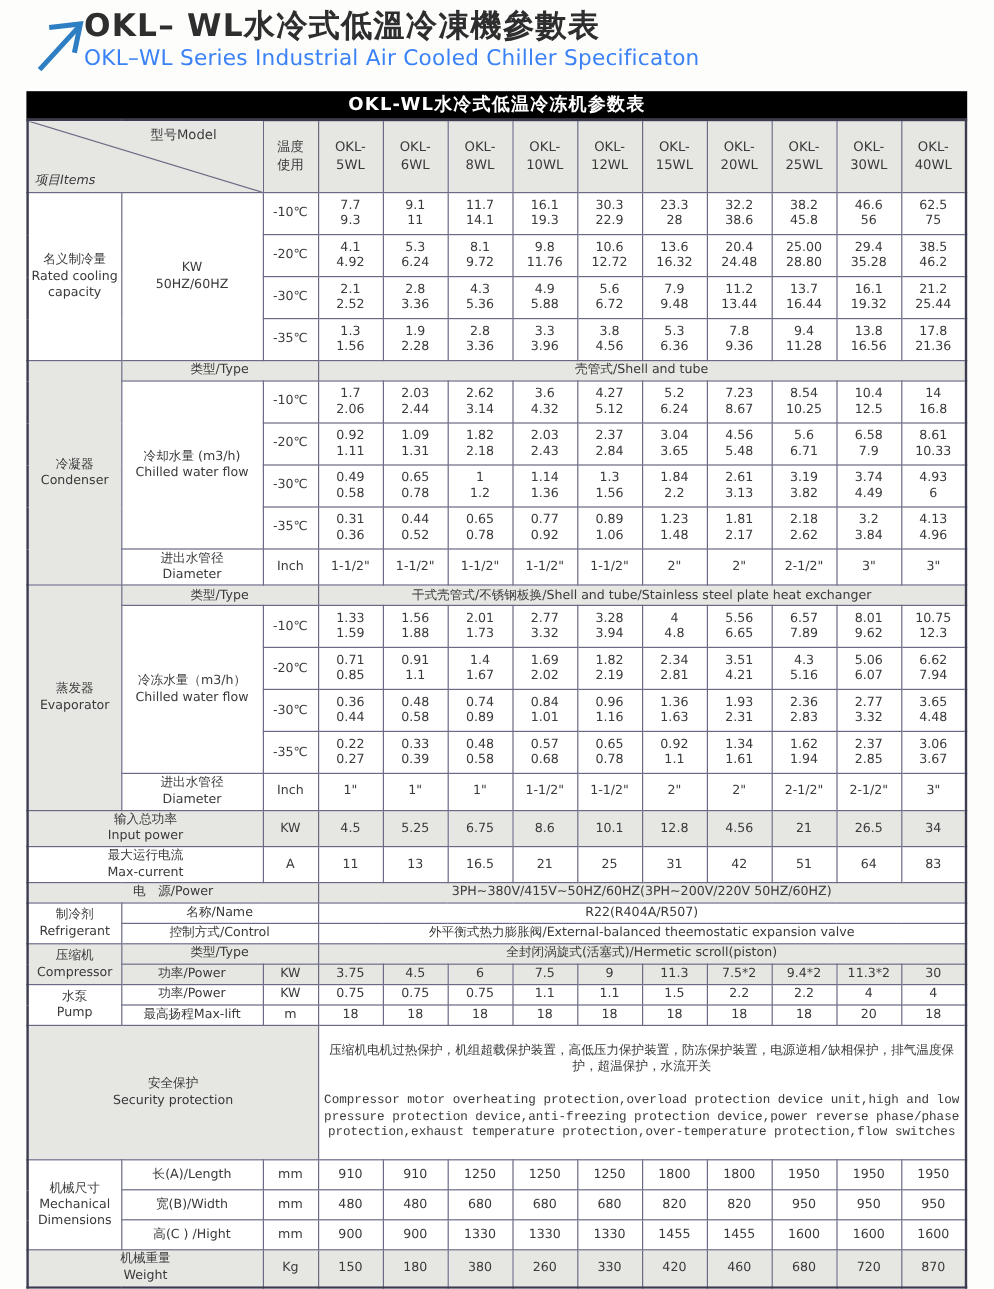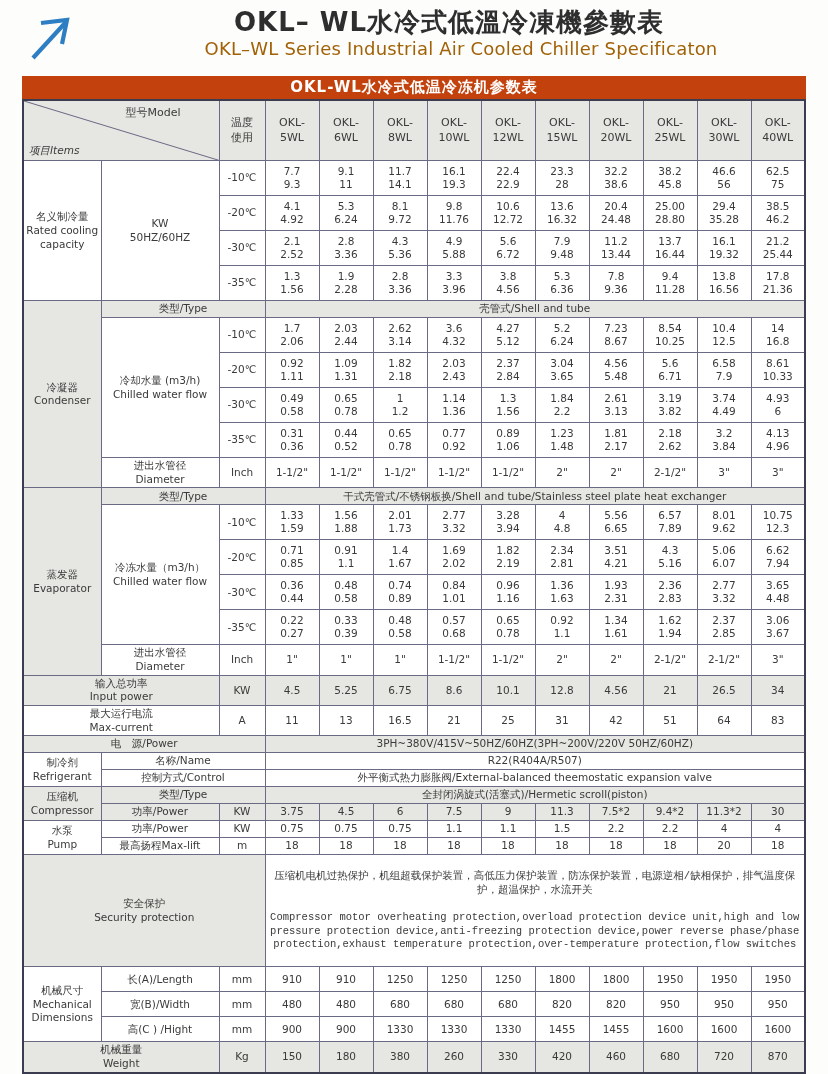--- a/index.html
+++ b/index.html
@@ -4,28 +4,28 @@
 <style>
   html,body { margin:0; padding:0; }
   body {
     width:828px; height:1074px;
     background:#fdfdfc;
     font-family:"DejaVu Sans","Liberation Sans",sans-serif;
     color:#3a3a3a;
     -webkit-font-smoothing:antialiased;
   }
   
-  .page-head { position:relative; padding:8px 0 6px 70px; height:56px;text-align:center; }
+  .page-head { position:relative; padding:8px 0 6px 70px; height:56px; }
   .logo { position:absolute; left:28px; top:10px; }
   .title-zh { font-size:26px; font-weight:bold; color:#2e2e2e; letter-spacing:1px; line-height:1.15; }
-  .title-en { font-size:18px; color:#a16207; letter-spacing:0.2px; line-height:1.2;margin-left:24px; }
+  .title-en { font-size:18px; color:#3b82f6; letter-spacing:0.2px; line-height:1.2; }
   
   .banner {
     margin:6px 22px 0 22px; height:23px;
-    background:#c2410c; color:#ffffff;
+    background:#000000; color:#ffffff;
     font-size:15px; font-weight:bold; letter-spacing:1px;
     display:flex; align-items:center; justify-content:center;
   }
   
   table.spec {
     margin:0 22px; width:784px;
     border-collapse:collapse; table-layout:fixed;
     border:2px solid #3c3c50;
   }
   table.spec td {
@@ -116,21 +116,21 @@
 50HZ/60HZ</td>
     <td>-10℃</td>
   <td class="v">7.7
 9.3</td>
         <td class="v">9.1
 11</td>
         <td class="v">11.7
 14.1</td>
         <td class="v">16.1
 19.3</td>
-        <td class="v">22.4
+        <td class="v">30.3
 22.9</td>
         <td class="v">23.3
 28</td>
         <td class="v">32.2
 38.6</td>
         <td class="v">38.2
 45.8</td>
         <td class="v">46.6
 56</td>
         <td class="v">62.5

